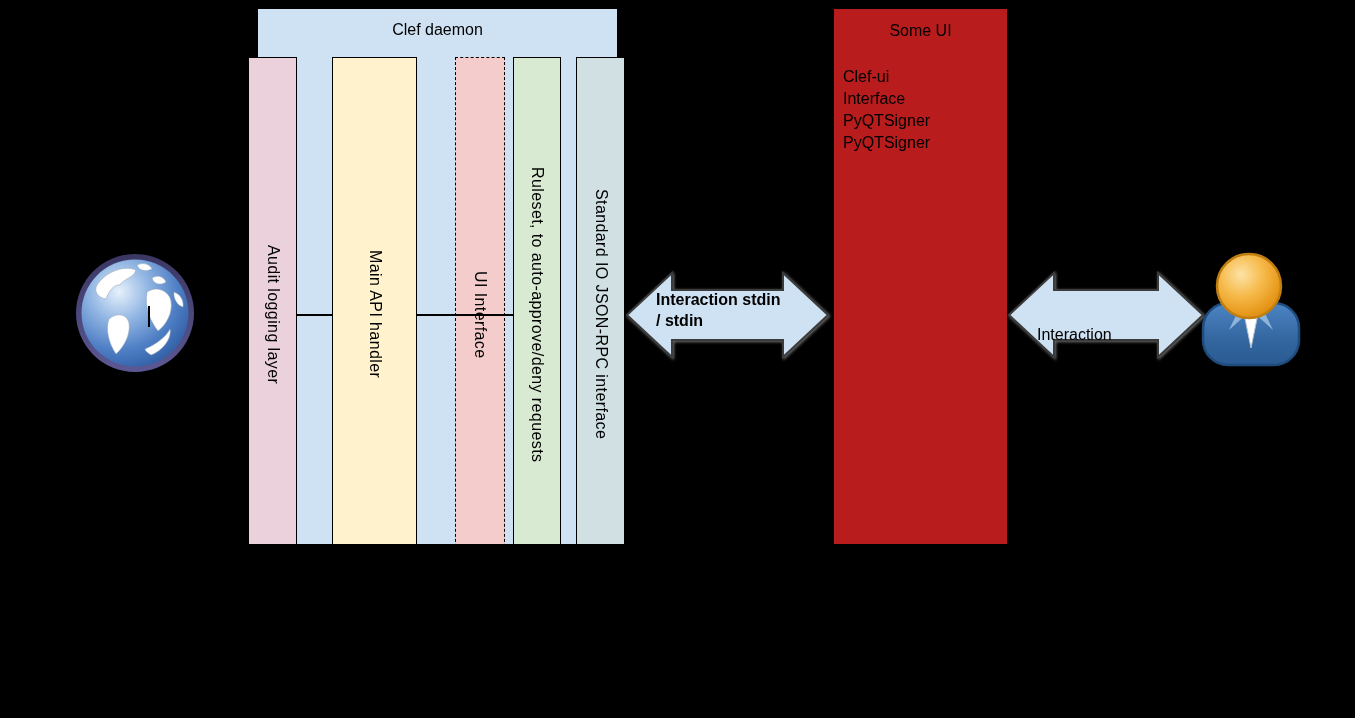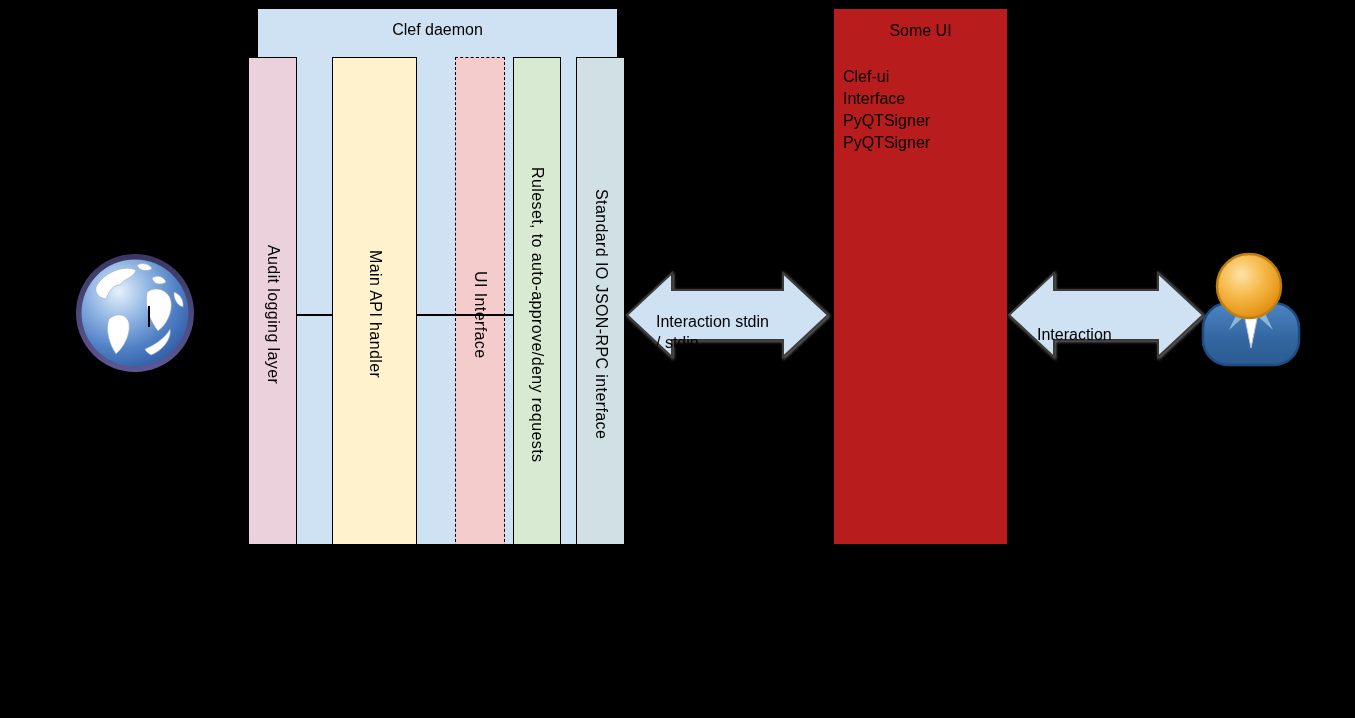--- a/index.html
+++ b/index.html
@@ -33,21 +33,21 @@
   
   .hline{position:absolute;top:314px;height:2px;background:#000;}
   .hline-1{left:297px;width:35px;z-index:1;}
   .hline-2{left:417px;width:96px;z-index:3;}
   .globe-line{position:absolute;left:148px;top:306px;width:2px;height:21px;background:#000;z-index:6;}
   
   .arrow-svg{position:absolute;filter:drop-shadow(1.5px 1.5px 1.5px rgba(150,150,150,.75));z-index:2;}
   .arrow-a{left:626px;top:271px;}
   .arrow-b{left:1008px;top:271px;}
   .arrow-label{position:absolute;font-size:16px;line-height:21px;z-index:3;white-space:nowrap;}
-  .arrow-a-label{left:656px;top:311px;}
+  .arrow-a-label{left:656px;top:289px;font-weight:bold;}
   .arrow-b-label{left:1037px;top:324px;}
   
   .someui-box{
     position:absolute;left:833px;top:8px;width:175px;height:579px;
     background:#efefef;border:1px solid #000;box-sizing:border-box;z-index:0;
   }
   .someui-title{padding-top:13px;text-align:center;font-size:16px;}
   .someui-list{margin-top:26px;padding-left:9px;font-size:16px;line-height:22px;}
   
   .globe-wrap{position:absolute;left:73px;top:251px;width:124px;height:124px;z-index:5;}

